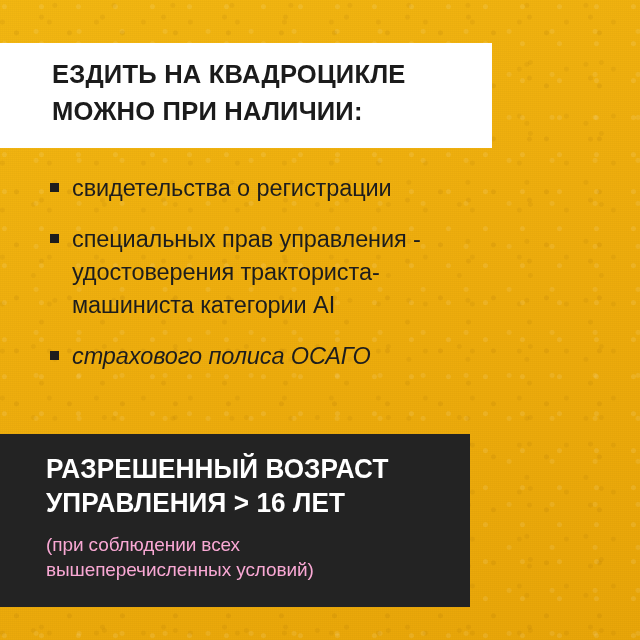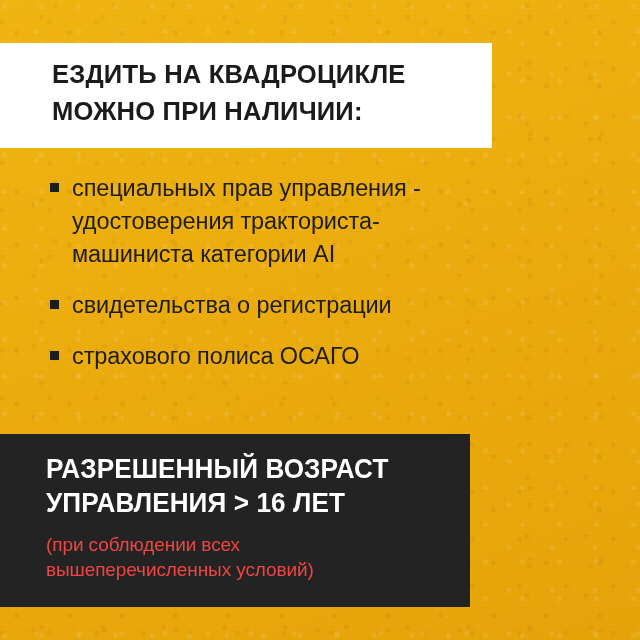--- a/index.html
+++ b/index.html
@@ -70,21 +70,21 @@
     position: absolute;
     left: 50px;
     top: 172px;
     width: 560px;
   }
   .bullet-item {
     position: relative;
     padding-left: 22px;
     margin-bottom: 18px;
   }
-  .bullet-item:last-child { margin-bottom: 0; }
+  .bullet-item:last-child { margin-bottom: 0; font-style: italic; }
 
   .bullet-marker {
     position: absolute;
     left: 0;
     top: 11px;
     width: 9px;
     height: 9px;
     background: #1d1d1d;
   }
   .bullet-text {
@@ -117,21 +117,21 @@
     font-size: 27.5px;
     line-height: 34px;
     letter-spacing: 0.1px;
     transform: scaleX(0.95);
     transform-origin: left center;
     white-space: nowrap;
   }
   .footer-note {
     display: block;
     margin-top: 12px;
-    color: #ef4444;
+    color: #f9a8d4;
     font-family: "Liberation Sans", sans-serif;
     font-weight: normal;
     font-size: 19px;
     line-height: 25px;
     letter-spacing: -0.1px;
     white-space: pre-line;
   }
 </style>
 </head>
 <body>
@@ -142,28 +142,28 @@
 
   <div class="header-band">
     <span class="header-line">ЕЗДИТЬ НА КВАДРОЦИКЛЕ</span>
     <span class="header-line">МОЖНО ПРИ НАЛИЧИИ:</span>
   </div>
 
   <div class="bullet-list">
 
     <div class="bullet-item">
       <span class="bullet-marker"></span>
-      <span class="bullet-text">специальных прав управления -
-удостоверения тракториста-
-машиниста категории AI</span>
+      <span class="bullet-text">свидетельства о регистрации</span>
     </div>
 
     <div class="bullet-item">
       <span class="bullet-marker"></span>
-      <span class="bullet-text">свидетельства о регистрации</span>
+      <span class="bullet-text">специальных прав управления -
+удостоверения тракториста-
+машиниста категории AI</span>
     </div>
 
 
     <div class="bullet-item">
       <span class="bullet-marker"></span>
       <span class="bullet-text">страхового полиса ОСАГО</span>
     </div>
 
   </div>
 

